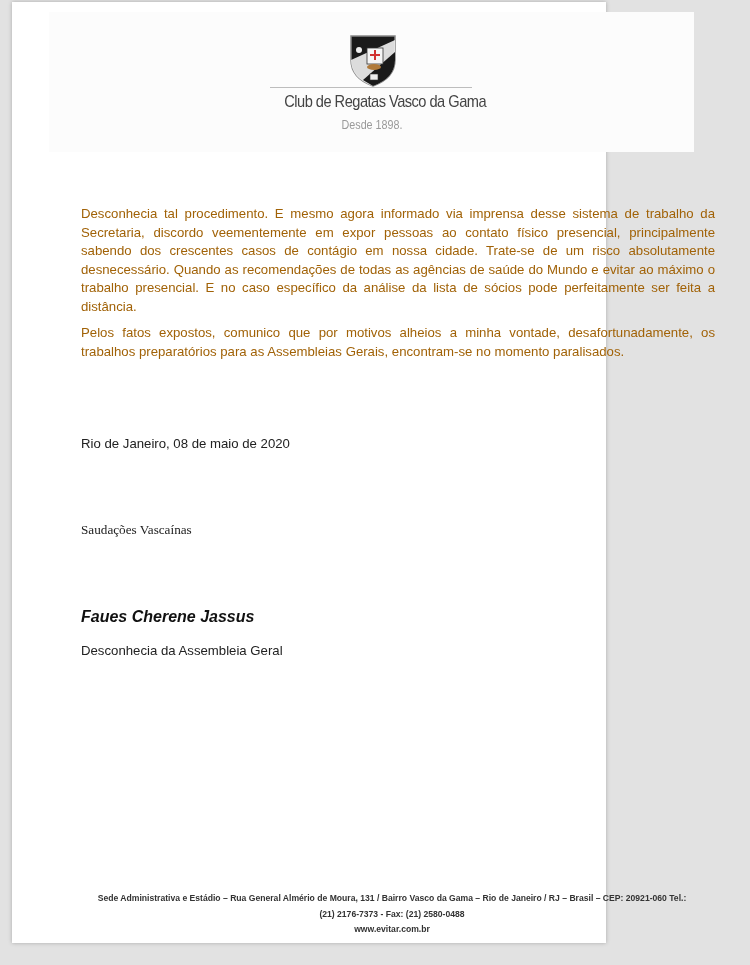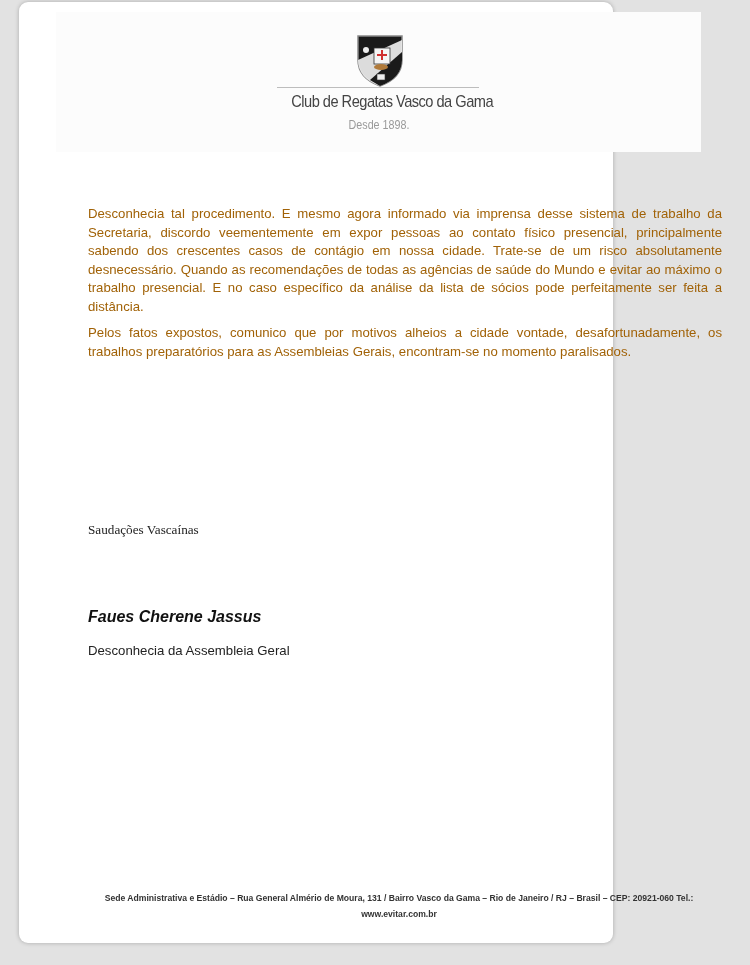--- a/index.html
+++ b/index.html
@@ -1,22 +1,22 @@
 <!DOCTYPE html>
 <html><head>
   <meta charset="utf-8">
   <style>
     html, body { margin: 0; padding: 0; }
     body {
       width: 750px; height: 965px; background: #e2e2e2;
       font-family: "Liberation Sans", sans-serif; position: relative; overflow: hidden;
     }
     .page {
-      position: absolute; left: 19px; top: 2px; width: 594px; height: 941px;
-      background: #ffffff; box-shadow: 0 0 4px rgba(0,0,0,0.25); border-radius: 9px;
+      position: absolute; left: 12px; top: 2px; width: 594px; height: 941px;
+      background: #ffffff; box-shadow: 0 0 4px rgba(0,0,0,0.25);
     }
     .header-band {
       position: absolute; left: 37px; top: 10px; width: 645px; height: 140px; background: #fcfcfc;
     }
     .crest { position: absolute; left: 333px; top: 28px; width: 56px; height: 58px; }
     .logo-rule { position: absolute; left: 258px; top: 85px; width: 202px; height: 1px; background: #bdbdbd; }
     .club-name {
       position: absolute; left: 258px; top: 90px; width: 204px; text-align: center;
       font-family: "Liberation Sans Narrow", "Liberation Sans", sans-serif;
       font-size: 17px; color: #444; letter-spacing: -0.6px; transform: scaleX(0.86); transform-origin: center;
@@ -56,24 +56,26 @@
     <circle cx="14" cy="20" r="3" fill="#eee"></circle>
     <rect x="25" y="44" width="8" height="6" fill="#eee" stroke="#333" stroke-width="0.6"></rect>
   </svg>
 
   <div class="logo-rule"></div>
   <div class="club-name">Club de Regatas Vasco da Gama</div>
   <div class="since">Desde 1898.</div>
 
   <div class="body-text">
     <p>Desconhecia tal procedimento. E mesmo agora informado via imprensa desse sistema de trabalho da Secretaria, discordo veementemente em expor pessoas ao contato físico presencial, principalmente sabendo dos crescentes casos de contágio em nossa cidade. Trate-se de um risco absolutamente desnecessário. Quando as recomendações de todas as agências de saúde do Mundo e evitar ao máximo o trabalho presencial. E no caso específico da análise da lista de sócios pode perfeitamente ser feita a distância.</p>
-    <p>Pelos fatos expostos, comunico que por motivos alheios a cidade vontade, desafortunadamente, os trabalhos preparatórios para as Assembleias Gerais, encontram-se no momento paralisados.</p>
+    <p>Pelos fatos expostos, comunico que por motivos alheios a minha vontade, desafortunadamente, os trabalhos preparatórios para as Assembleias Gerais, encontram-se no momento paralisados.</p>
   </div>
 
+  <div class="line" style="top:434px;">Rio de Janeiro, 08 de maio de 2020</div>
   <div class="line" style="top:520px;font-family:Liberation Serif, serif;">Saudações Vascaínas</div>
   <div class="line signature" style="top:606px;">Faues Cherene Jassus</div>
   <div class="line" style="top:641px;">Desconhecia da Assembleia Geral</div>
 
   <div class="footer">
     <div>Sede Administrativa e Estádio – Rua General Almério de Moura, 131 / Bairro Vasco da Gama – Rio de Janeiro / RJ – Brasil – CEP: 20921-060  Tel.:</div>
+    <div>(21) 2176-7373  -  Fax: (21) 2580-0488</div>
     <div>www.evitar.com.br</div>
   </div>
 </div>
 
 </body></html>

